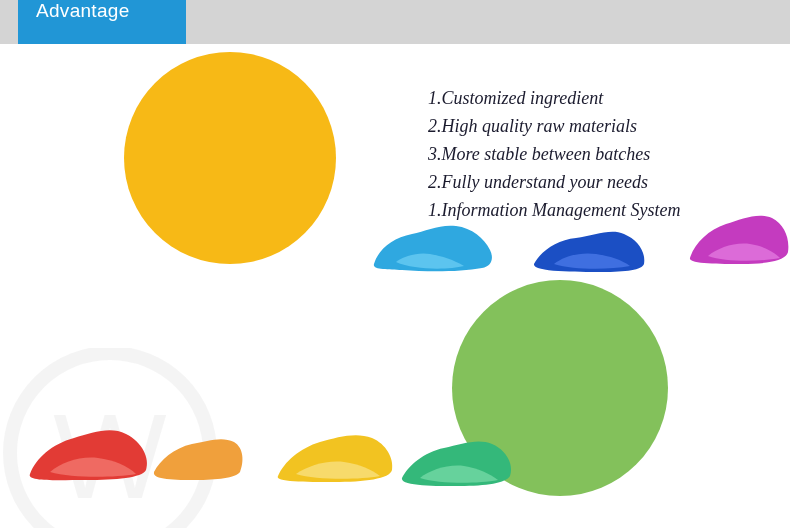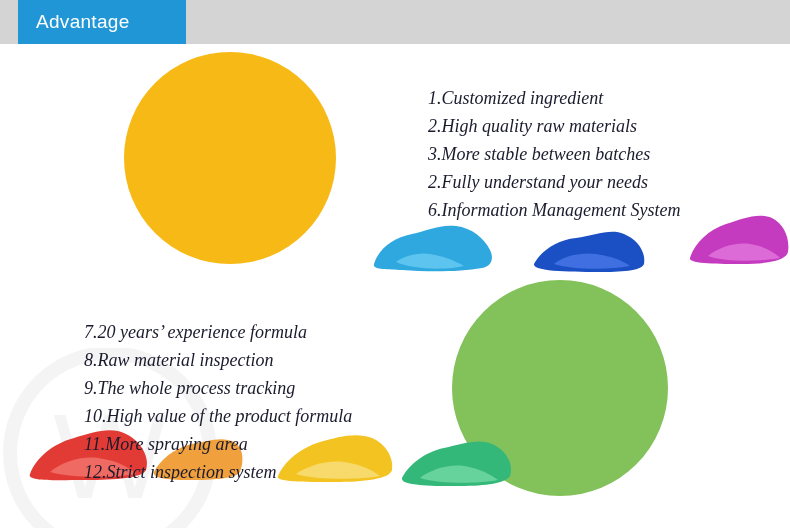--- a/index.html
+++ b/index.html
@@ -31,21 +31,20 @@
     background: #d4d4d4;
   }
   .header-tab {
     position: absolute;
     left: 18px;
     top: 0px;
     width: 168px;
     height: 44px;
     background: #2196d6;
     display: flex;
-    align-items: center;
     padding-left: 18px;
     box-sizing: border-box;
   }
   .header-tab span {
     color: #ffffff;
     font-family: "Liberation Sans", sans-serif;
     font-size: 19px;
     letter-spacing: 0.3px;
   }
 
@@ -157,25 +156,17 @@
 
   <svg class="blob" style="left:150px; top:430px; width:96px; height:52px;" viewBox="0 0 96 52" xmlns="http://www.w3.org/2000/svg">
     <path d="M4 42 C10 30 24 18 42 14 C58 11 72 6 84 12 C94 18 94 32 90 42 C86 48 66 50 46 50 C26 50 2 50 4 42 Z" fill="#f0a03c"></path>
   </svg>
 
   <div class="list list-top">
     <div class="list-item">1.Customized ingredient</div>
     <div class="list-item">2.High quality raw materials</div>
     <div class="list-item">3.More stable between batches</div>
     <div class="list-item">2.Fully understand your needs</div>
-    <div class="list-item">6.Information Management System</div>
+    <div class="list-item">1.Information Management System</div>
   </div>
 
-  <div class="list list-bottom">
-    <div class="list-item">7.20 years’ experience formula</div>
-    <div class="list-item">8.Raw material inspection</div>
-    <div class="list-item">9.The whole process tracking</div>
-    <div class="list-item">10.High value of the product formula</div>
-    <div class="list-item">11.More spraying area</div>
-    <div class="list-item">12.Strict inspection system</div>
-  </div>
 
 </div>
 
 </body></html>

